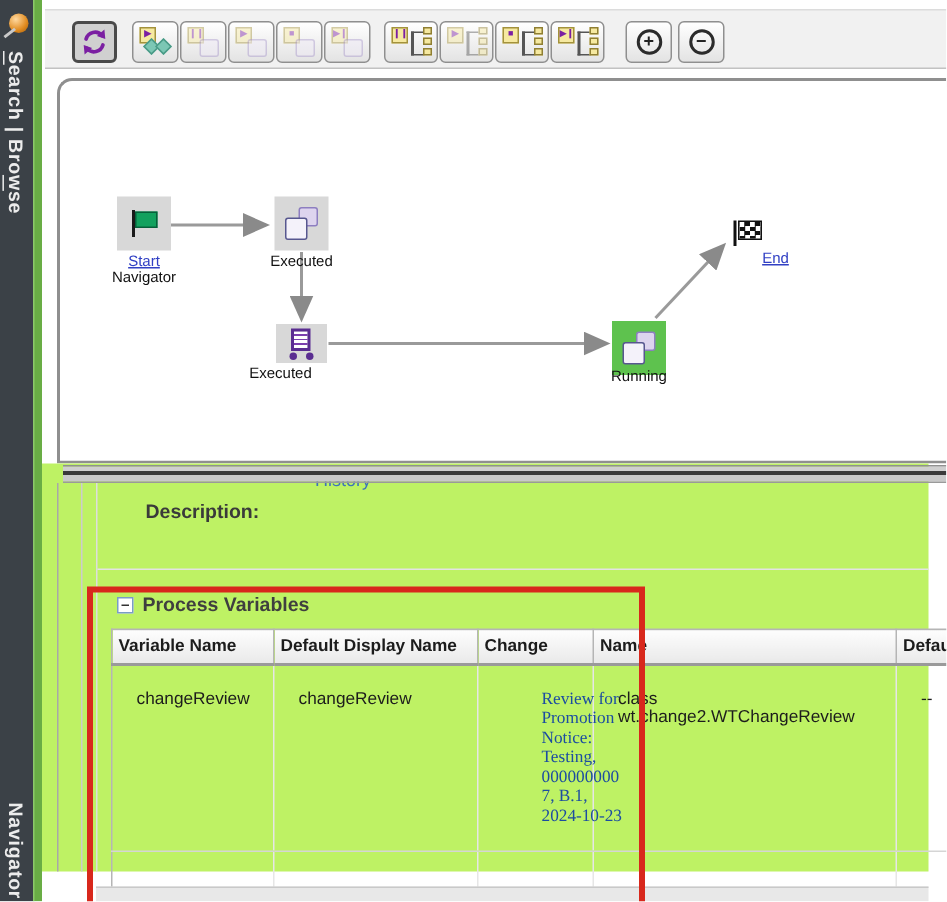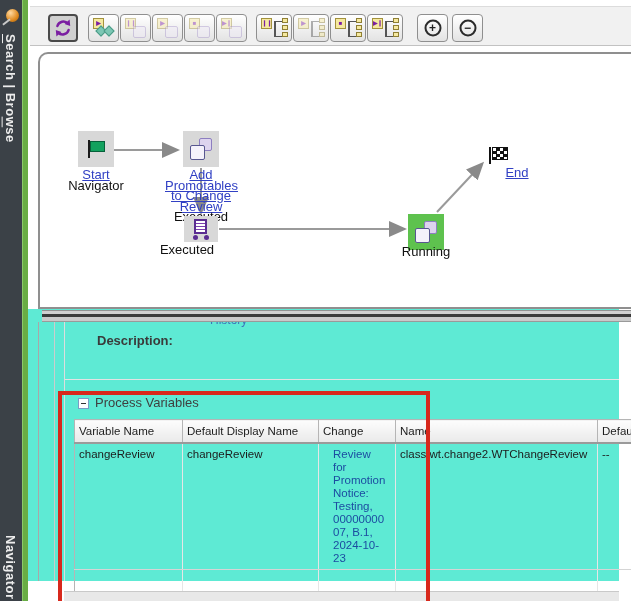--- a/index.html
+++ b/index.html
@@ -43,21 +43,21 @@
   .ic-refresh{position:absolute;left:50%;top:50%;transform:translate(-50%,-50%);width:20px;height:20px;}
 
   
   .canvas{position:absolute;left:38px;top:52px;width:593px;height:257px;background:#fff;
     border:2px solid #8f8f8f;border-right:none;border-radius:10px 0 0 0;}
   .wires{position:absolute;left:0;top:0;width:631px;height:601px;pointer-events:none;}
   .node-box{position:absolute;display:flex;align-items:center;justify-content:center;cursor:pointer;}
   .nb-gray{background:#d8d8d8;}
   .nb-green{background:var(--running-green,#5ec24e);}
   .nb-plain{background:transparent;}
-  .node-label{position:absolute;text-align:center;font-size:13px;line-height:10.5px;}
+  .node-label{position:absolute;text-align:center;font-size:10px;line-height:10.5px;}
   .node-label a{color:var(--link-blue,#3140c4);text-decoration:underline;cursor:pointer;}
   .node-label .status{color:#111;}
 
   .nicon{position:relative;display:block;}
   .nicon-flag-green{width:20px;height:22px;}
   .nicon-flag-green::before{content:"";position:absolute;left:2px;top:2px;width:2px;height:18px;background:#1a1a1a;}
   .nicon-flag-green::after{content:"";position:absolute;left:4px;top:3px;width:13px;height:9px;background:#12a15e;border:1px solid #06603a;}
   .nicon-activity{width:22px;height:22px;}
   .nicon-activity::before{content:"";position:absolute;right:0;top:0;width:11px;height:11px;background:#ddd4ee;border:1px solid #8d7ec0;border-radius:2px;}
   .nicon-activity::after{content:"";position:absolute;left:0;bottom:0;width:13px;height:13px;background:#f4f2fa;border:1px solid #57578f;border-radius:2px;}
@@ -68,43 +68,43 @@
   .nicon-flag-checkered{width:20px;height:20px;}
   .nicon-flag-checkered::before{content:"";position:absolute;left:1px;top:1px;width:2px;height:17px;background:#111;}
   .nicon-flag-checkered::after{content:"";position:absolute;left:4px;top:1px;width:14px;height:11px;border:1px solid #111;
     background:repeating-conic-gradient(#111 0 25%,#fff 0 50%);background-size:7px 6px;}
 
   
   .splitter{position:absolute;left:42px;right:0;top:310px;height:12px;z-index:3;cursor:row-resize;
     background:linear-gradient(#cfcfcf 0 3px,#3a3a3a 3px 6px,#c9c9c9 6px 100%);border-top:1px solid #909090;border-bottom:1px solid #9a9a9a;}
 
   
-  .bottom{position:absolute;left:28px;right:12px;top:309px;height:272px;background:#5eead4;z-index:1;}
+  .bottom{position:absolute;left:28px;right:12px;top:309px;height:272px;background:#bef264;z-index:1;}
   .vline{position:absolute;top:13px;bottom:0;width:1px;}
   .vl1{left:10px;background:#a8a8a8;} .vl2{left:26px;background:#cccccc;} .vl3{left:36px;background:#dddddd;}
   .history{position:absolute;left:182px;top:4px;font-size:12px;color:#3d74ba;cursor:pointer;}
   .description{position:absolute;left:69px;top:24px;font-size:13px;font-weight:bold;color:#3a3a3a;}
   .hdivider{position:absolute;left:37px;right:0;top:70px;height:1px;background:#e3e3e3;}
   .pv-header{position:absolute;left:50px;top:86px;height:16px;}
   .collapse-icon{position:absolute;left:0;top:3px;width:11px;height:11px;border:1px solid #7a9cc6;background:#fff;cursor:pointer;}
   .collapse-icon::after{content:"";position:absolute;left:2px;top:4px;width:5px;height:1px;background:#333;}
-  .pv-title{position:absolute;left:17px;top:0;font-size:13px;font-weight:normal;color:#3f3f3f;white-space:nowrap;}
+  .pv-title{position:absolute;left:17px;top:0;font-size:13px;font-weight:bold;color:#3f3f3f;white-space:nowrap;}
   .bottom-bar{position:absolute;left:36px;right:0;top:282px;height:10px;background:#e8e8e8;border-top:1px solid #c9c9c9;}
 
   
   .pv-table{position:absolute;left:46px;top:110px;width:660px;border-collapse:collapse;table-layout:fixed;font-size:11.5px;color:#1c1c1c;}
   .pv-table th{background:linear-gradient(#fdfdfd,#e9e9e9);border:1px solid #b5b5b5;border-bottom:2px solid #9a9a9a;
-    font-weight:normal;text-align:left;padding:3px 4px;height:23px;white-space:nowrap;overflow:hidden;cursor:pointer;}
-  .pv-table td{border-left:1px solid #e6e6e6;border-bottom:1px solid #d5d5d5;vertical-align:top;padding:4px;}
+    font-weight:bold;text-align:left;padding:3px 4px;height:23px;white-space:nowrap;overflow:hidden;cursor:pointer;}
+  .pv-table td{border-left:1px solid #e6e6e6;border-bottom:1px solid #d5d5d5;vertical-align:top;padding:16px;}
   .pv-table td:first-child{border-left:1px solid #b5b5b5;}
   .pv-table tr.pv-row td{height:122px;}
   .pv-table tr.empty td{height:24px;border-bottom:none;}
   .pv-table col.c1{width:108px;} .pv-table col.c2{width:136px;} .pv-table col.c3{width:77px;}
   .pv-table col.c4{width:202px;} .pv-table col.c5{width:137px;}
-  .value-text{width:54px;margin-left:10px;overflow-wrap:break-word;line-height:13px;}
+  .value-text{width:54px;margin-left:26px;overflow-wrap:break-word;line-height:13px;font-family:Liberation Serif, serif;}
   .value-text a{color:var(--value-blue,#1c4da1);text-decoration:none;cursor:pointer;}
 
   
   .annotation{position:absolute;left:58px;top:391px;width:372px;height:230px;border:4px solid var(--annot-red,#d8281c);
     z-index:10;pointer-events:none;}
 </style>
 </head>
 <body>
 
 <div id="app">
@@ -124,21 +124,21 @@
       <line x1="437" y1="212" x2="482" y2="164" stroke="#9a9a9a" stroke-width="2" marker-end="url(#arw)"></line>
     </svg>
   <div id="nodes">
       <div class="node-box nb-gray" style="left: 78px; top: 131px; width: 36px; height: 36px;">
         <span class="nicon nicon-flag-green"></span>
       </div>
       <div class="node-label" style="left: 58px; top: 170px; width: 76px;"><a>Start</a><div class="status">Navigator</div></div>
       <div class="node-box nb-gray" style="left: 183px; top: 131px; width: 36px; height: 36px;">
         <span class="nicon nicon-activity"></span>
       </div>
-      <div class="node-label" style="left: 165px; top: 170px; width: 72px;"><a>Add Promotables to Change Review</a><div class="status">Executed</div></div>
+      <div class="node-label" style="left: 165px; top: 170px; width: 72px;"><div class="status">Executed</div></div>
       <div class="node-box nb-gray" style="left: 184px; top: 216px; width: 34px; height: 26px;">
         <span class="nicon nicon-robot">
           <i class="rb-doc"></i>
           <i class="rb-w1"></i>
           <i class="rb-w2"></i>
         </span>
       </div>
       <div class="node-label" style="left: 82px; top: 245px; width: 210px;"><div class="status">Executed</div></div>
       <div class="node-box nb-green" style="left: 408px; top: 214px; width: 36px; height: 36px;">
         <span class="nicon nicon-activity"></span>

